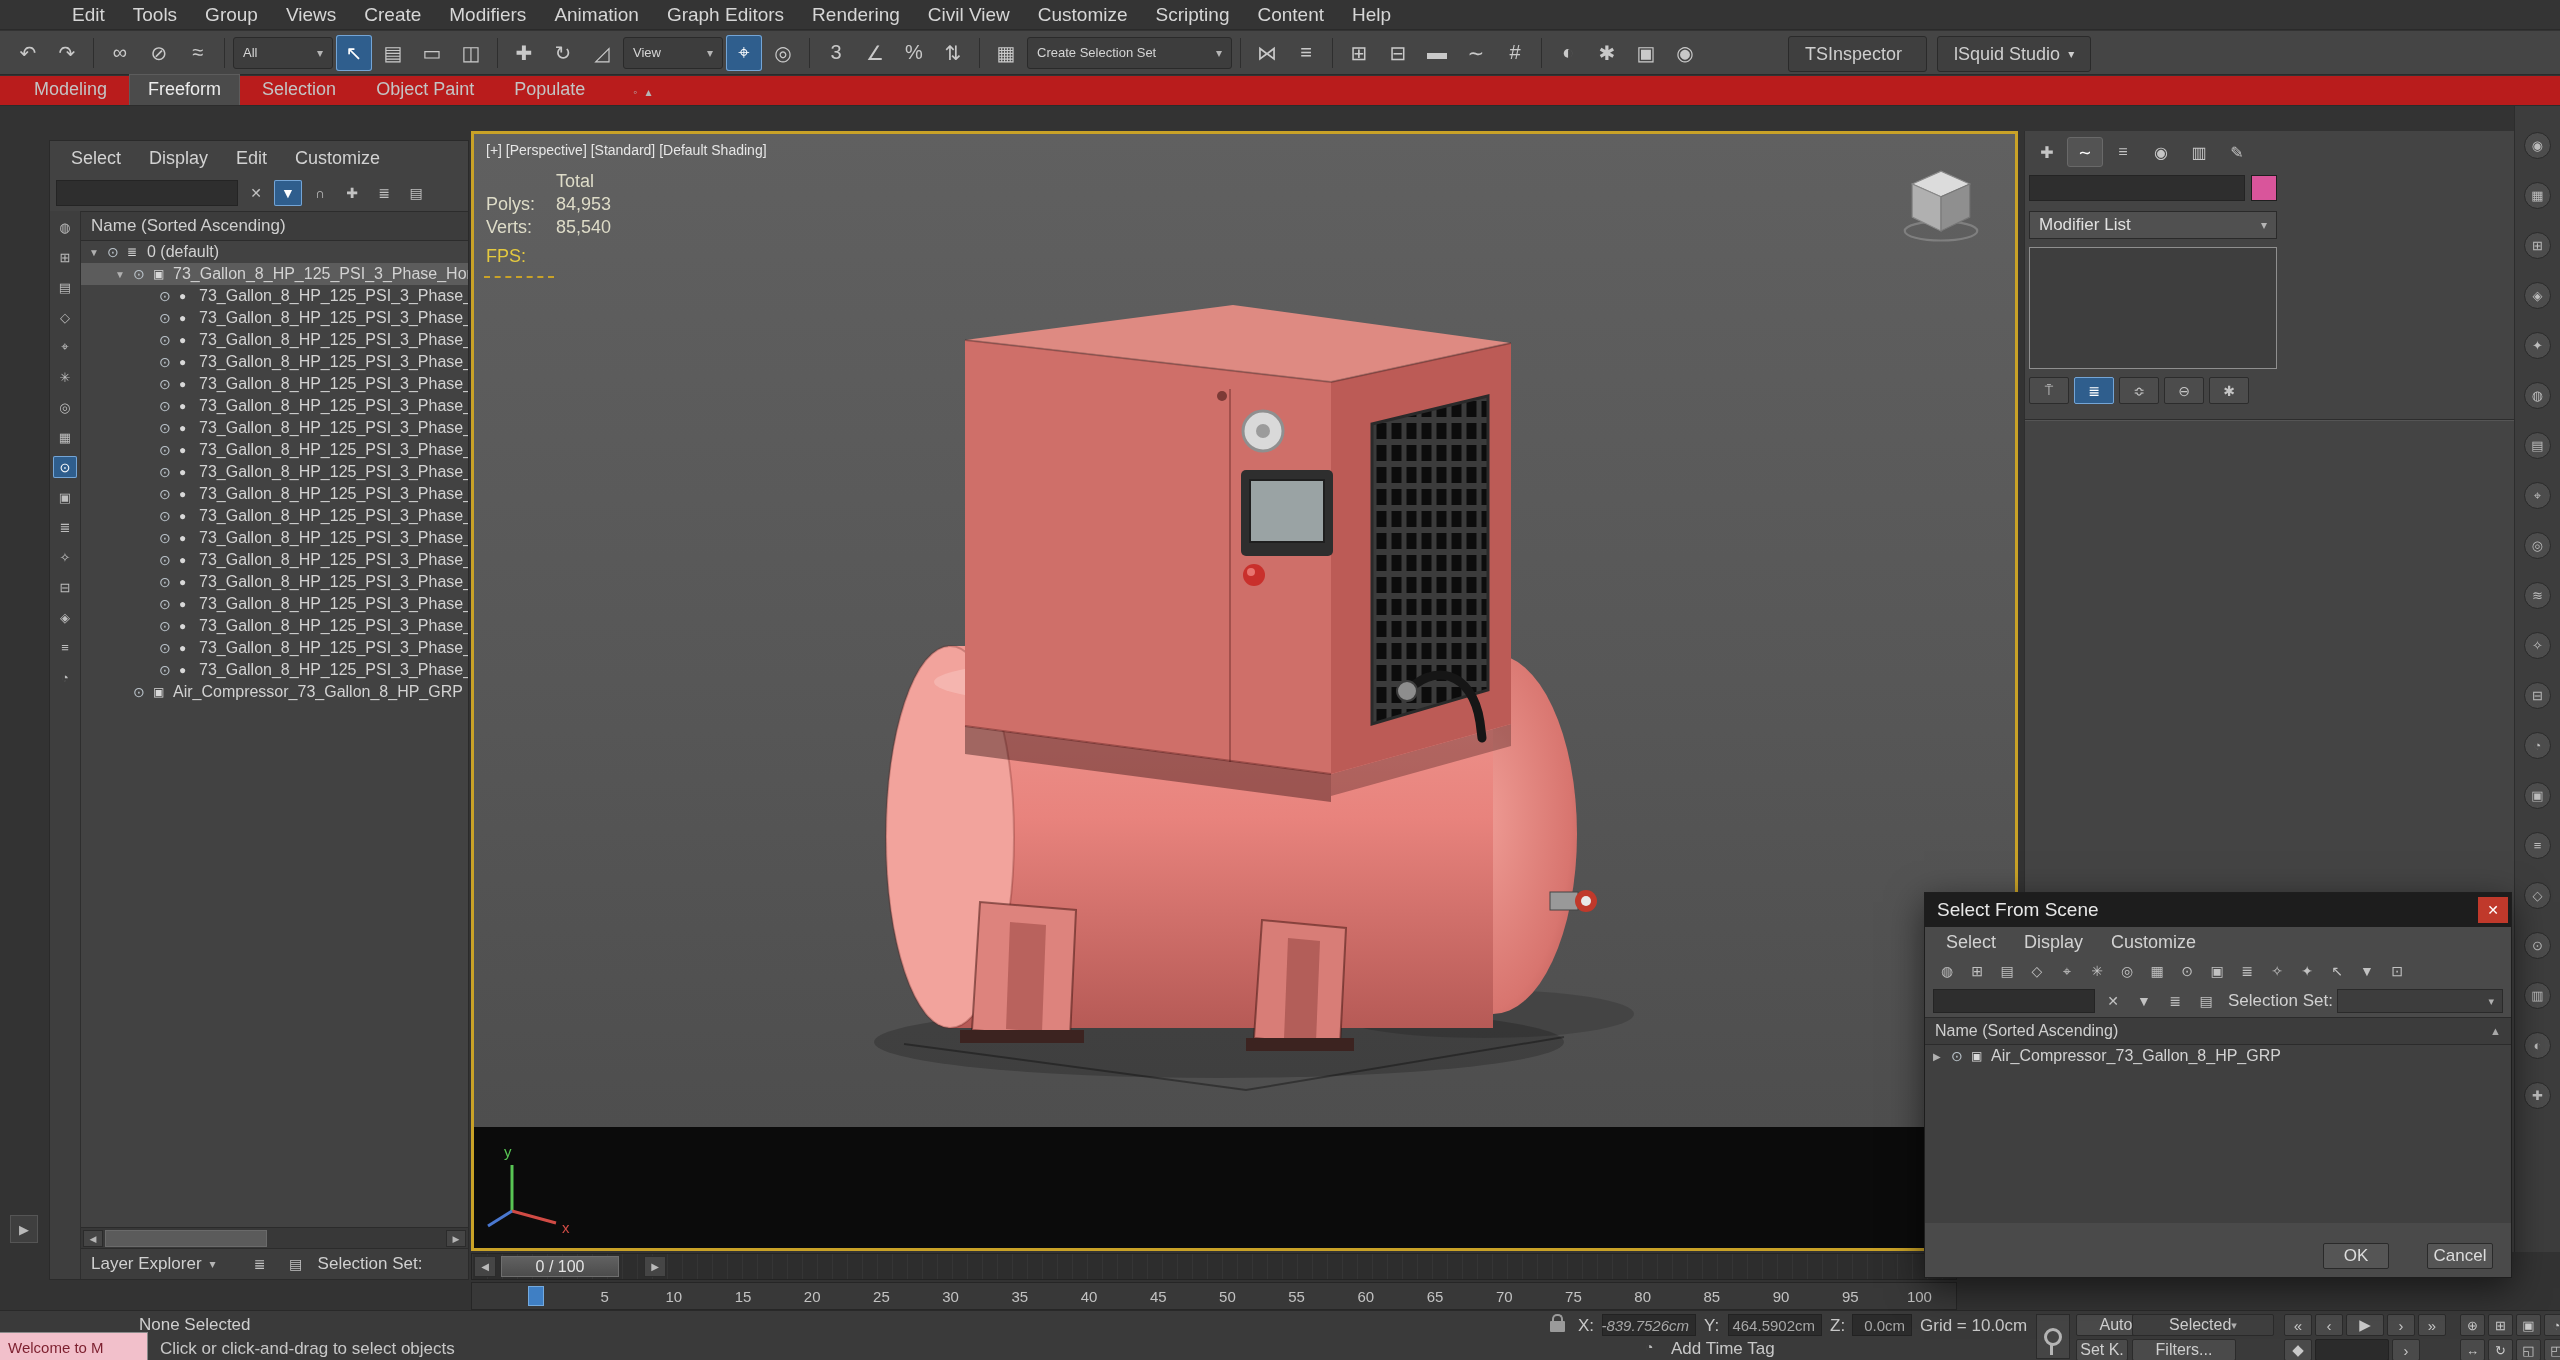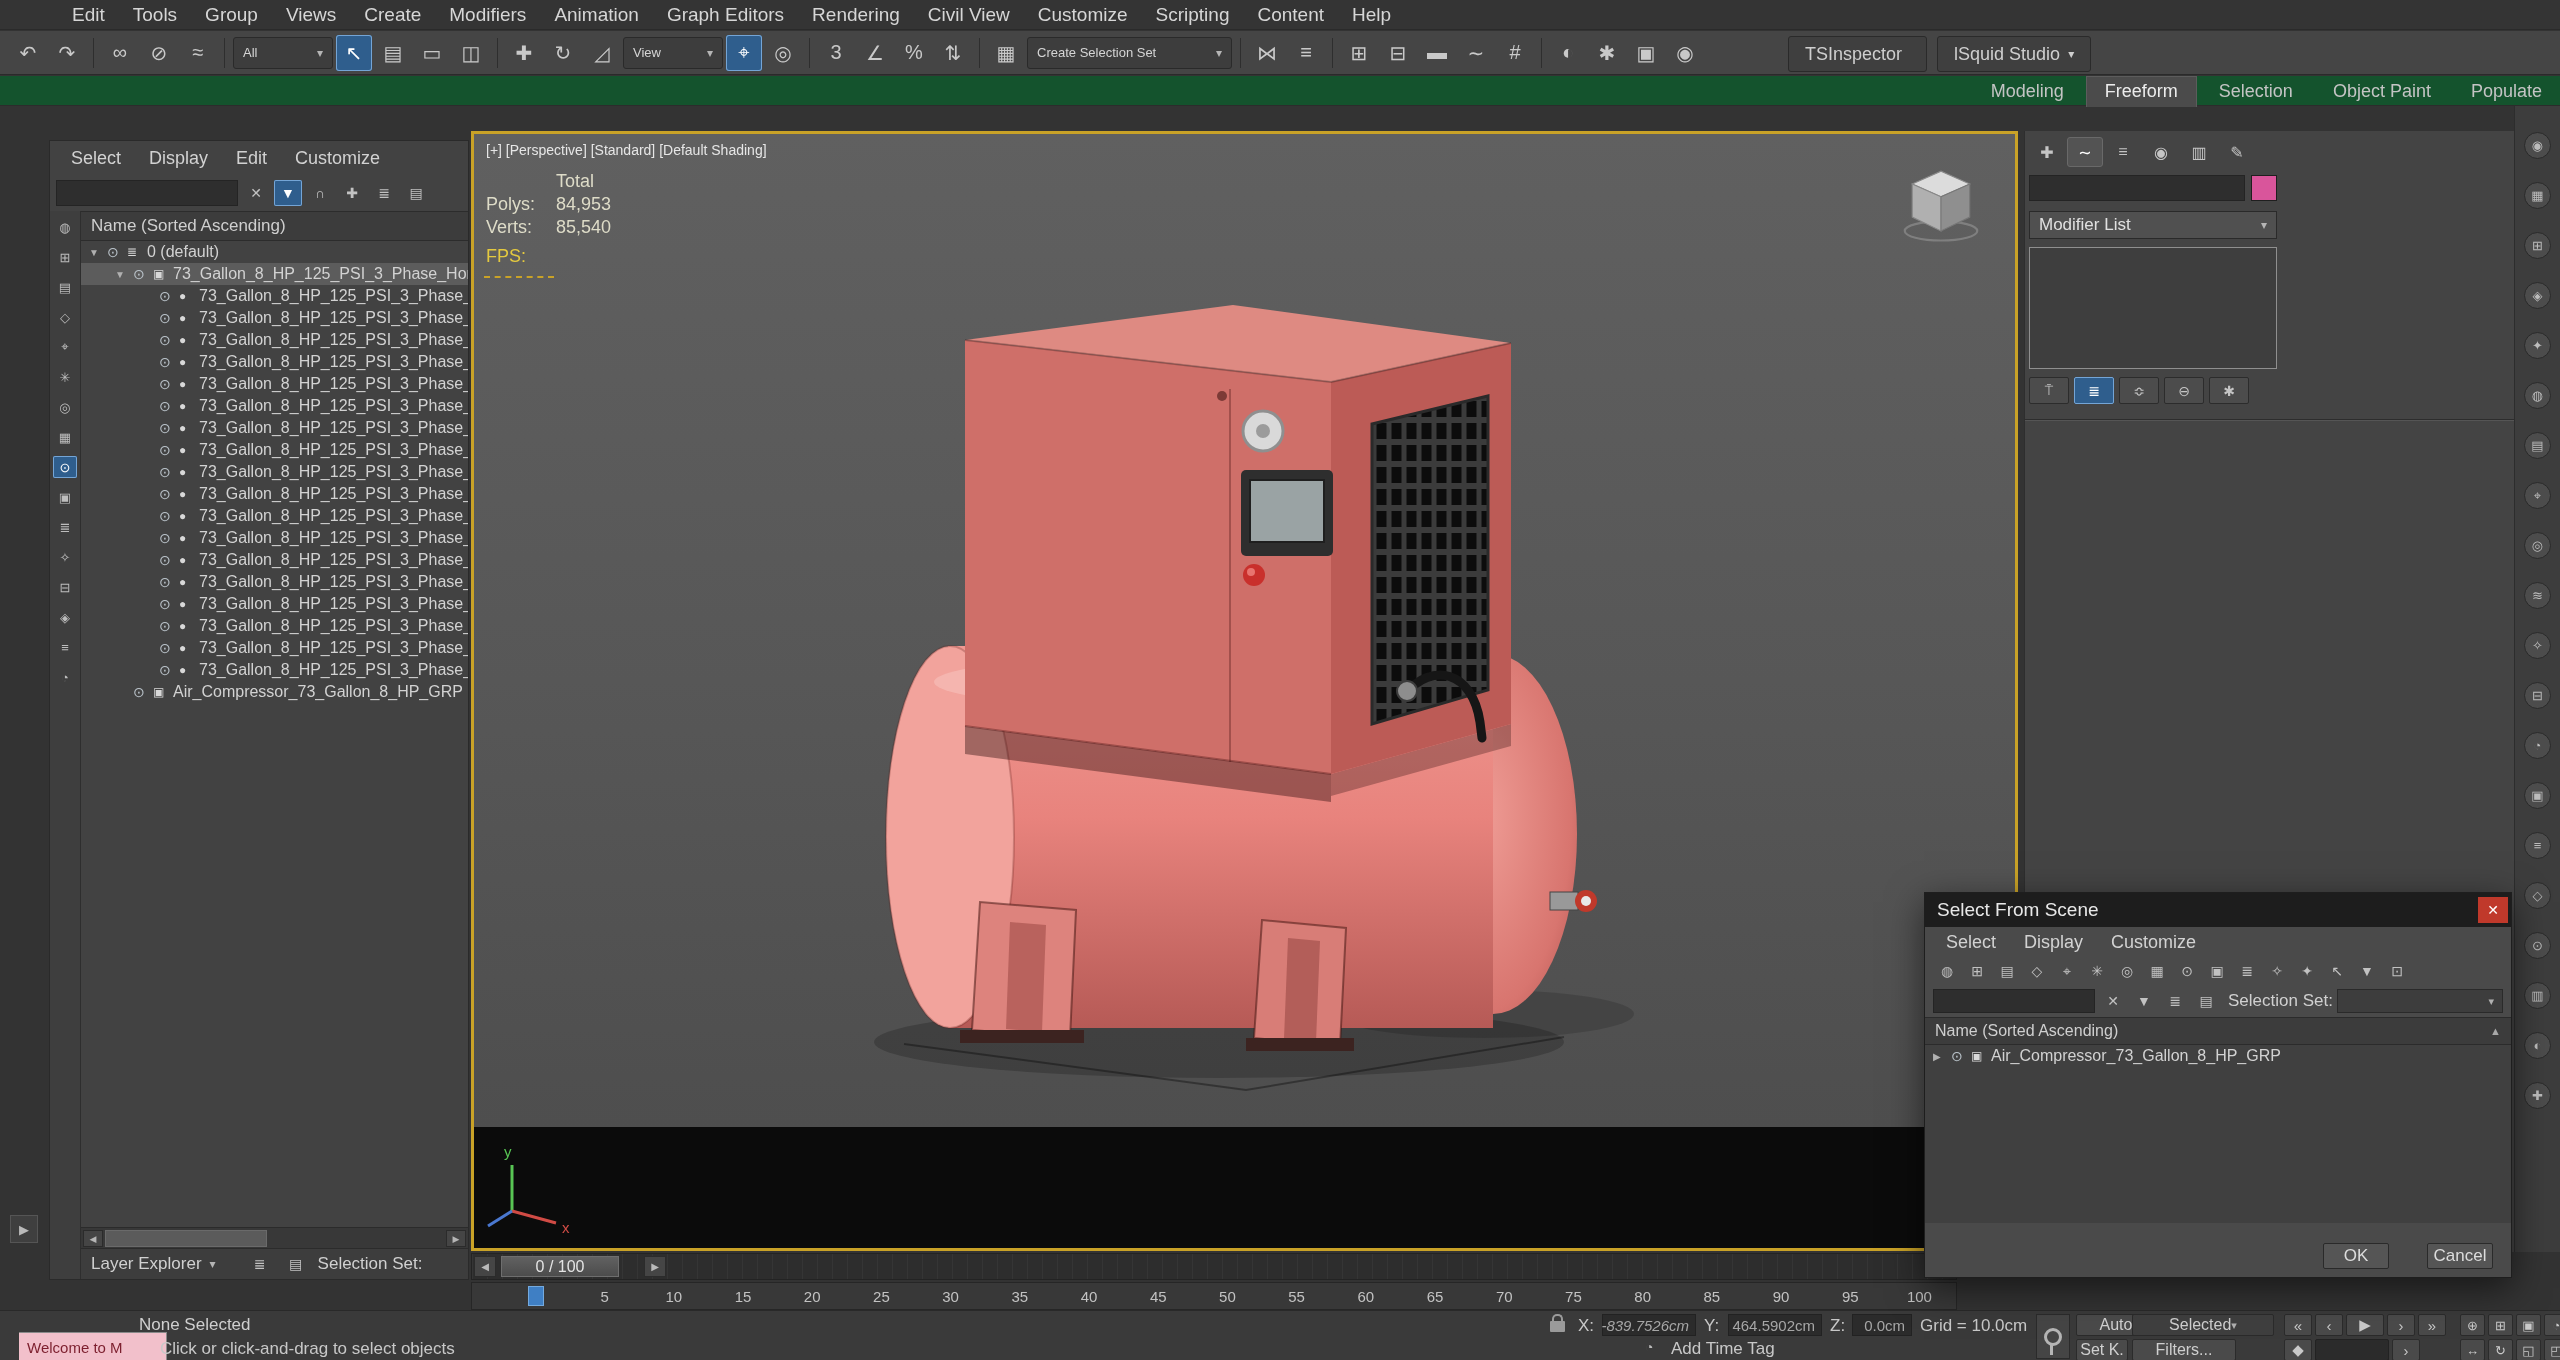--- a/index.html
+++ b/index.html
@@ -17,21 +17,21 @@
   .tbtn .glyph:empty,.tbtn .lbl:empty,.tbtn .caret:empty{display:none;}
   .tbtn.active{background:var(--accent-blue,#2f5e8d);box-shadow:inset 0 0 0 1px #74a5d6;color:#fff;}
   .tbtn.dropdown{background:#3d3d3d;border:1px solid #2a2a2a;height:32px;padding:0 9px;justify-content:space-between;min-width:100px;}
   .tbtn.wide{min-width:205px;}
   .tbtn.sep{min-width:1px;width:1px;height:30px;background:#2e2e2e;border-radius:0;margin:0 5px;padding:0;}
   .toolbar-right{position:absolute;left:1788px;top:36px;display:flex;gap:10px;}
   .txtbtn{height:34px;padding:0 16px;background:#3f3f3f;border:1px solid #2a2a2a;border-radius:3px;display:flex;align-items:center;gap:8px;font-size:18px;color:#cfcfcf;}
   .txtbtn .caret{font-size:12px;}
 
   
-  .ribbon{position:absolute;left:0;top:76px;width:2560px;height:30px;background:#14532d;border-bottom:1px solid #2c2c2c;display:flex;align-items:flex-end;padding-left:16px;box-sizing:border-box;gap:20px;flex-direction:column;}
+  .ribbon{position:absolute;left:0;top:76px;width:2560px;height:30px;background:#b91c1c;border-bottom:1px solid #2c2c2c;display:flex;align-items:flex-end;padding-left:16px;box-sizing:border-box;gap:20px;}
   .rtab{padding:4px 18px 5px;font-size:18px;color:#c4c4c4;white-space:nowrap;}
   .rtab.active{background:#4b4b4b;color:#ececec;border:1px solid #5c5c5c;border-bottom:none;}
   .ribbon-extra{margin-left:10px;display:flex;gap:8px;align-items:center;padding-bottom:6px;}
   .ribbon-extra .mini{font-size:12px;color:#b5b5b5;}
 
   
   .listener-open-button{position:absolute;left:10px;top:1215px;width:26px;height:26px;background:#3f3f3f;border:1px solid #555;color:#b9b9b9;display:flex;align-items:center;justify-content:center;font-size:13px;}
 
   
   .scene-explorer{position:absolute;left:49px;top:140px;width:420px;height:1140px;background:#424242;border:1px solid #2a2a2a;box-sizing:border-box;display:flex;flex-direction:column;}
@@ -99,21 +99,21 @@
   .ts-arrow{width:22px;height:21px;margin-left:2px;background:#454545;border:1px solid #2b2b2b;color:#b9b9b9;font-size:10px;display:flex;align-items:center;justify-content:center;box-sizing:border-box;}
   .ts-handle{width:118px;height:21px;margin-left:5px;margin-right:23px;background:linear-gradient(#616161,#4c4c4c);border:1px solid #6e6e6e;box-sizing:border-box;display:flex;align-items:center;justify-content:center;font-size:16px;color:#e4e4e4;}
   .ruler{position:absolute;left:471px;top:1282px;width:1486px;height:28px;background:#383838;border:1px solid #262626;box-sizing:border-box;}
   .ruler-ticks{position:absolute;left:98px;right:2px;top:0;bottom:0;display:flex;}
   .tick{flex:1;display:flex;align-items:center;justify-content:center;font-size:15px;color:#c2c2c2;}
   .ruler-marker{position:absolute;left:56px;top:3px;width:16px;height:20px;background:#3f7fc4;border:1px solid #74aade;box-sizing:border-box;}
 
   
   .statusbar{position:absolute;left:0;top:1310px;width:2560px;height:50px;background:#3a3a3a;border-top:1px solid #292929;font-size:17px;}
   .none-selected{position:absolute;left:139px;top:4px;color:#cfcfcf;}
-  .listener{position:absolute;left:0;top:21px;width:148px;height:29px;background:var(--listener-pink,#f2c0cb);border-right:1px solid #8a8a8a;border-top:1px solid #8a8a8a;color:#7c1f2e;display:flex;align-items:center;padding-left:8px;box-sizing:border-box;font-size:15px;margin-left:19px;}
+  .listener{position:absolute;left:0;top:21px;width:148px;height:29px;background:var(--listener-pink,#f2c0cb);border-right:1px solid #8a8a8a;border-top:1px solid #8a8a8a;color:#7c1f2e;display:flex;align-items:center;padding-left:8px;box-sizing:border-box;font-size:15px;}
   .prompt{position:absolute;left:160px;top:28px;color:#c8c8c8;}
   .timetag-ico{position:absolute;left:1645px;top:28px;font-size:14px;color:#b9b9b9;}
   .timetag{position:absolute;left:1671px;top:28px;color:#c8c8c8;}
   .padlock{position:absolute;left:1550px;top:10px;width:15px;height:11px;background:#9a9a9a;border-radius:1px;}
   .padlock::before{content:'';position:absolute;top:-7px;left:2px;width:7px;height:7px;border:2px solid #9a9a9a;border-bottom:none;border-radius:5px 5px 0 0;}
   .coord-label{position:absolute;top:5px;color:#c8c8c8;}
   .cfield{position:absolute;top:3px;height:22px;background:#2b2b2b;border:1px solid #222;box-sizing:border-box;color:#a6a6a6;font-size:15px;display:flex;align-items:center;justify-content:flex-end;padding:0 6px;}
   .grid-label{position:absolute;left:1920px;top:5px;color:#c8c8c8;}
   .sb-btn{position:absolute;height:22px;background:#4a4a4a;border:1px solid #2b2b2b;box-sizing:border-box;display:flex;align-items:center;justify-content:center;font-size:16px;color:#cfcfcf;border-radius:2px;}
   .sb-dd{justify-content:center;padding:0 8px;background:#3f3f3f;}

